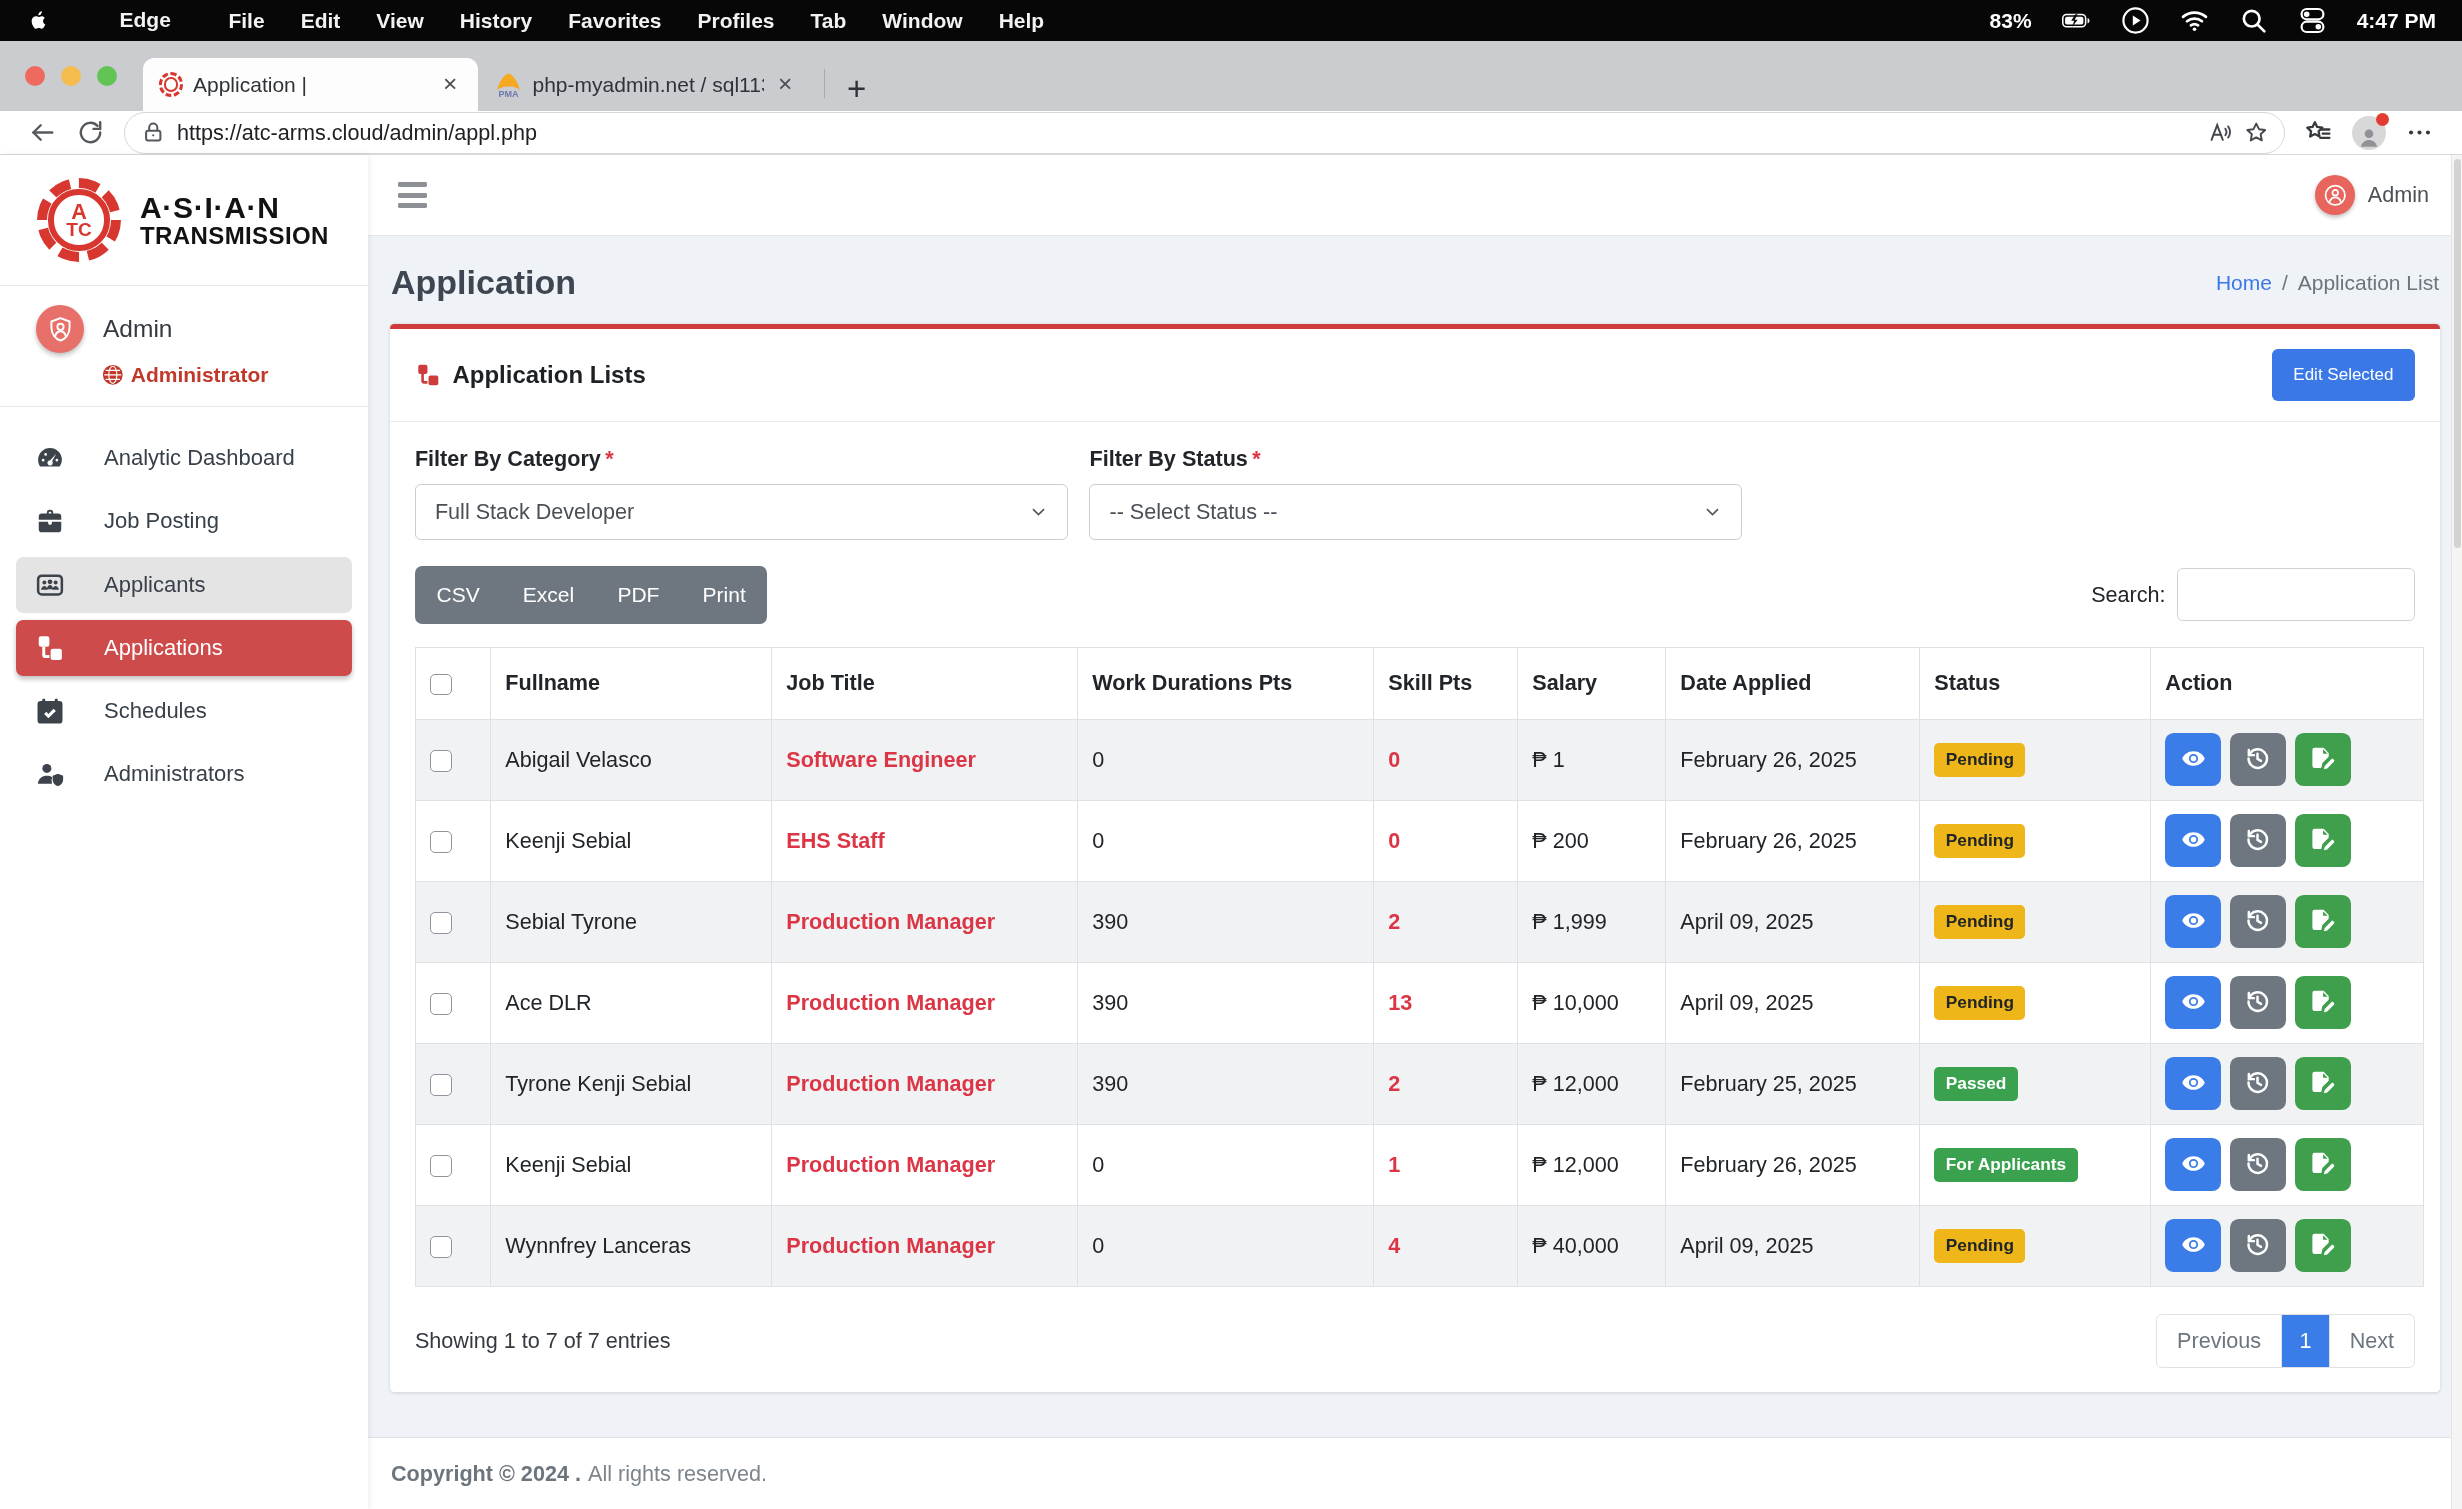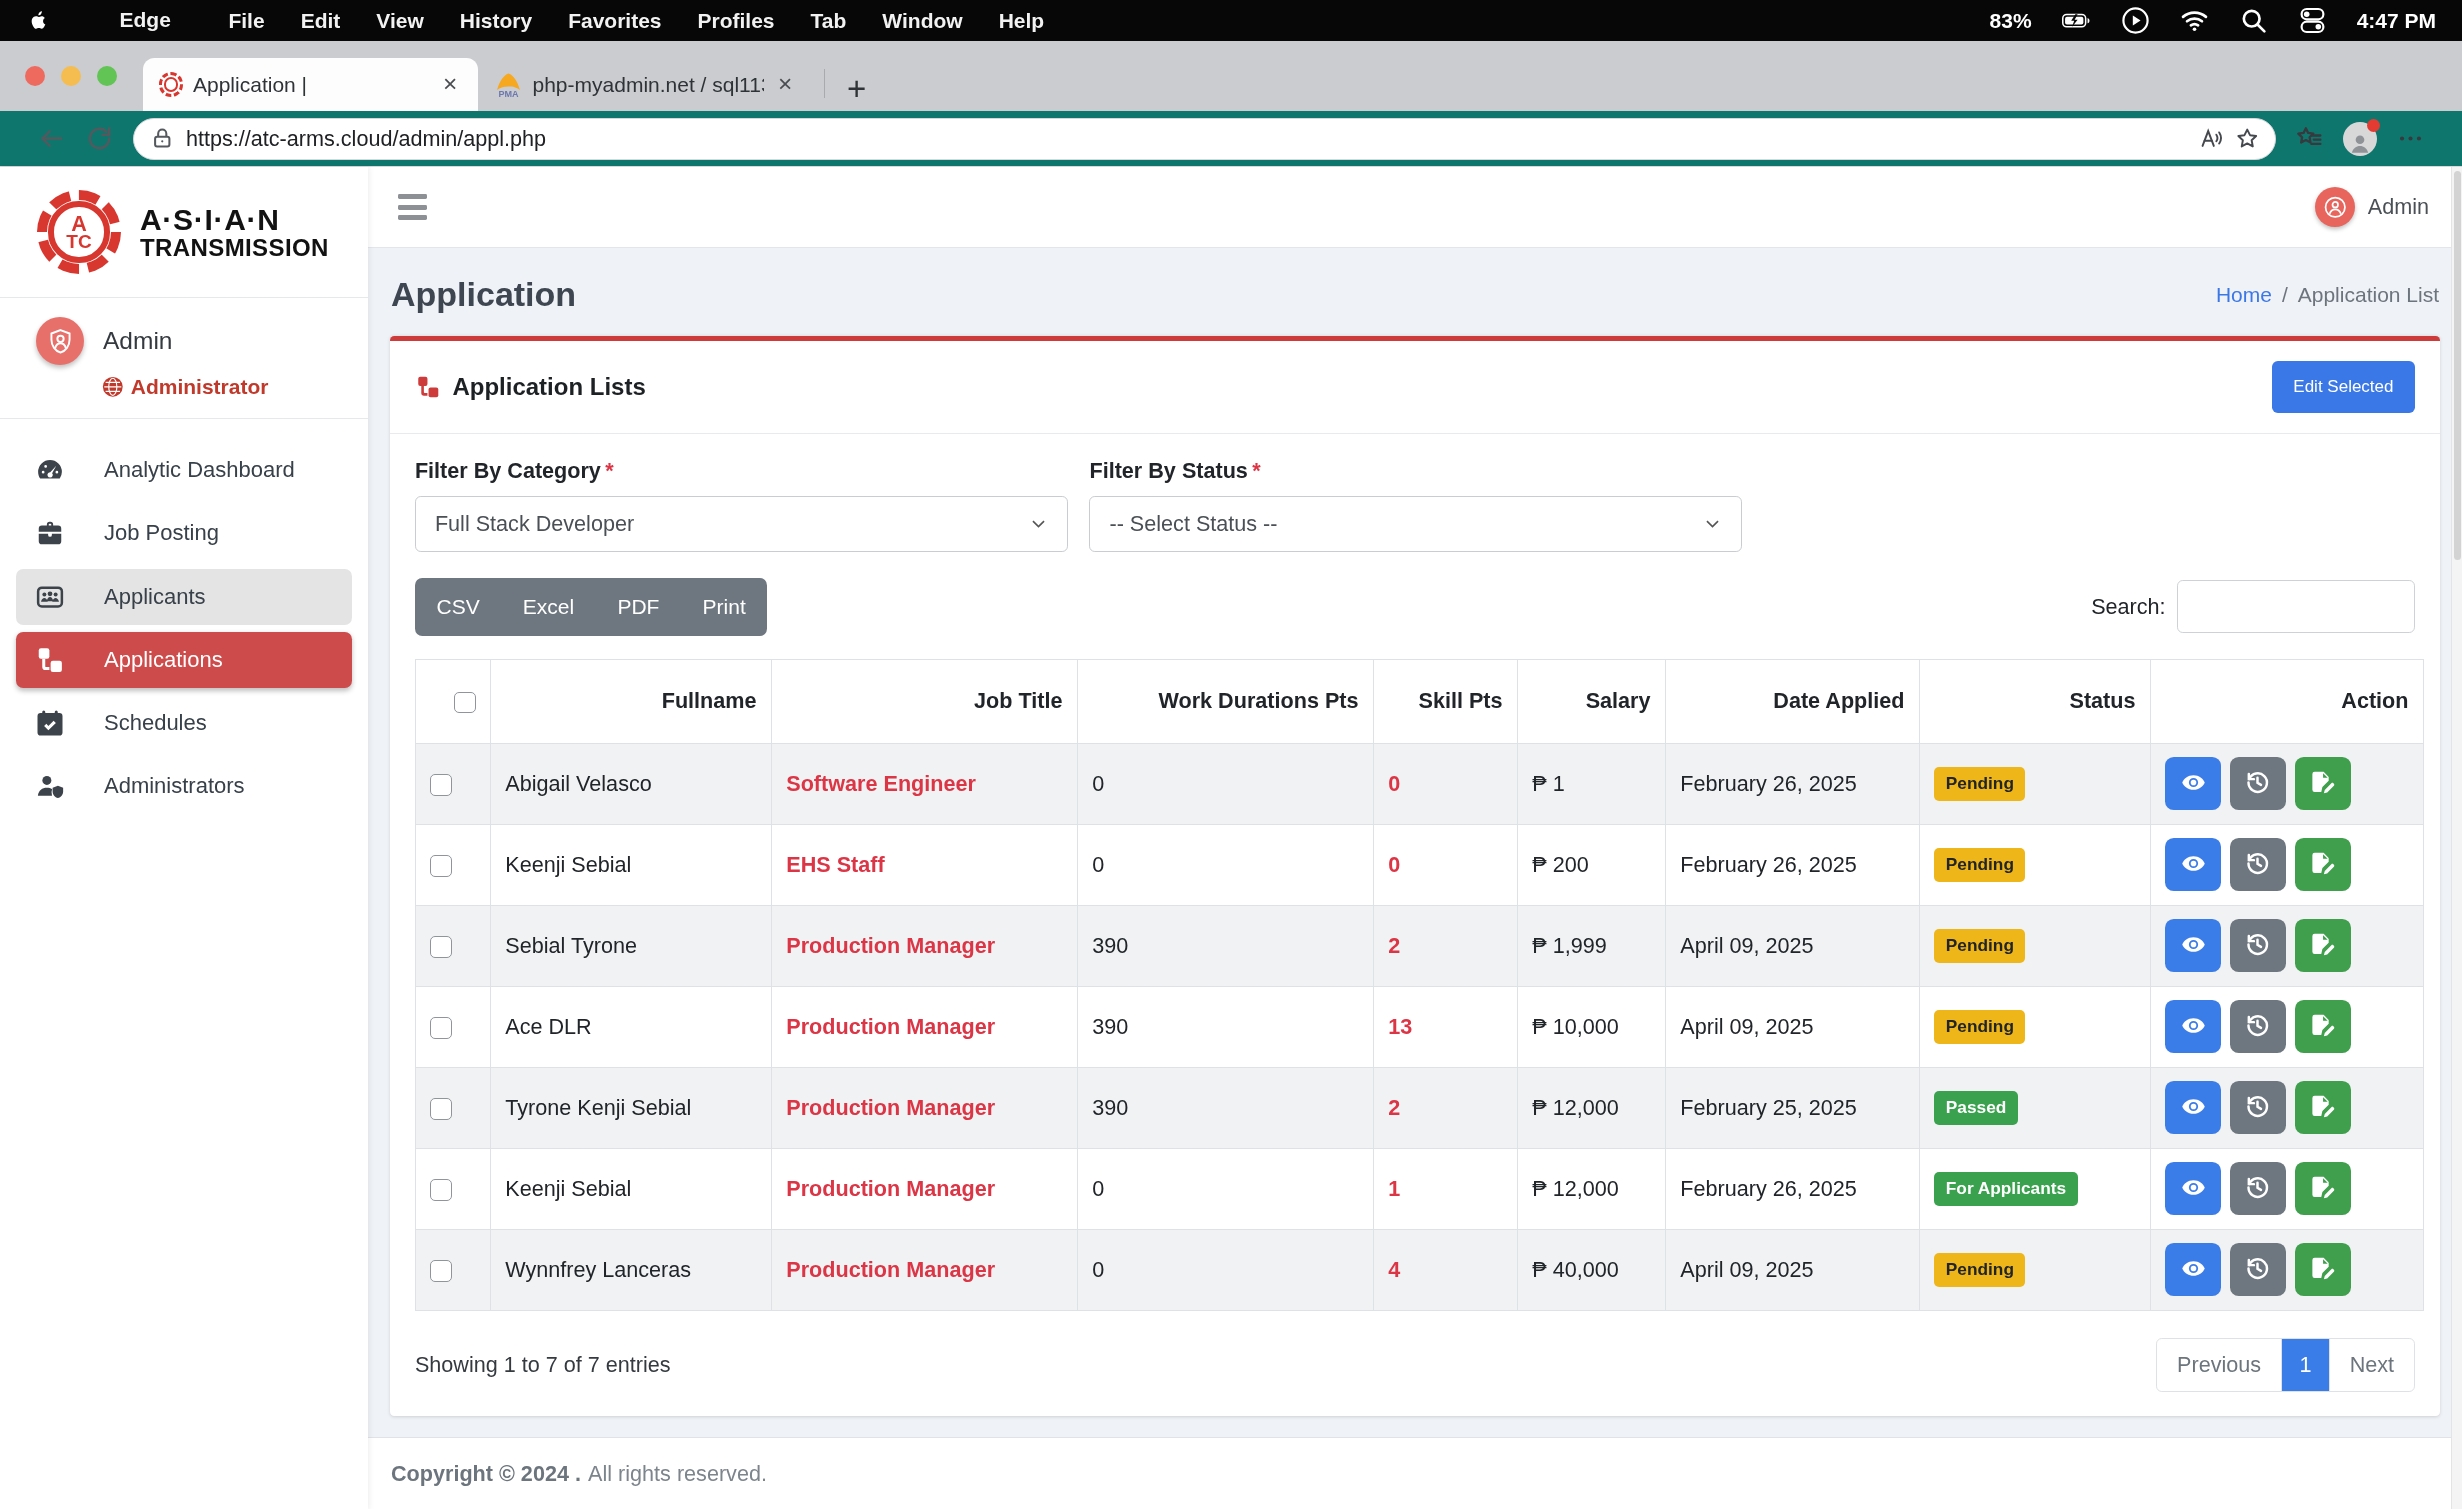--- a/index.html
+++ b/index.html
@@ -25,21 +25,21 @@
   .tab.active { background:#fdfdfd; border-radius:11.5px 11.5px 0 0; width:335px; }
   .tab .tab-title { flex:1; white-space:nowrap; overflow:hidden; margin:0 10px; }
   .tab-close { font-size:24.5px; color:#4a4d51; padding:0 4.3px; line-height:1; }
   .tab-divider { width:1.4px; height:29px; background:#a8aaad; margin:0 11.5px 13px 11.5px; align-self:flex-end; }
   .newtab { font-size:33px; color:#2f3337; padding:0 10px; margin-bottom:5.8px; line-height:1; }
   .favicon-atc { width:24.5px; height:24.5px; border-radius:50%; border:3.6px dashed #d8372f; background:#fff; position:relative; flex:0 0 auto; }
   .favicon-atc::after { content:""; position:absolute; inset:2.2px; border:2.9px solid #d8372f; border-radius:50%; }
   .favicon-pma { width:29px; height:29px; flex:0 0 auto; display:flex; }
 
   
-  .toolbar { height:56px; background:#0f766e; border-bottom:0.7px solid #d7d9dc; display:flex; align-items:center; padding:0 37px; gap:19px; flex:0 0 auto; }
+  .toolbar { height:44px; background:#ffffff; border-bottom:0.7px solid #d7d9dc; display:flex; align-items:center; padding:0 28px; gap:19px; flex:0 0 auto; }
   .tb-icon { width:29px; height:29px; display:flex; flex:0 0 auto; }
   .addressbar { flex:1; height:42px; border:1.4px solid #d5d7da; border-radius:21.6px; background:#fff; display:flex; align-items:center; padding:0 16px; gap:11.5px; }
   .addressbar .url { font-size:21.6px; color:#202124; flex:1; }
   .ab-icon { width:24.5px; height:24.5px; display:flex; flex:0 0 auto; }
   .browser-avatar { width:34px; height:34px; border-radius:50%; background:#d8d8d8; position:relative; display:flex; align-items:flex-end; justify-content:center; overflow:visible; flex:0 0 auto; }
   .browser-avatar .dot { position:absolute; top:-2.9px; right:-2.9px; width:13px; height:13px; border-radius:50%; background:#e33b32; }
   .browser-avatar svg { width:26px; height:26px; }
 
   
   .app { flex:1; display:flex; min-height:0; position:relative; background:#eff2f6; }
@@ -105,21 +105,21 @@
 
   .tools-row { display:flex; align-items:center; margin-top:26px; }
   .btn-group { display:flex; border-radius:7.2px; overflow:hidden; }
   .btn-exp { background:#6e7780; color:#fff; border:none; height:58px; padding:0 21.6px; font-size:21px; font-family:inherit; }
   .search-wrap { margin-left:auto; display:flex; align-items:center; gap:11.5px; }
   .search-label { font-size:21.6px; color:#212529; }
   .search-input { width:238px; height:53px; border:1.4px solid #ced2d6; border-radius:5.8px; background:#fff; font-size:21.6px; padding:0 13px; font-family:inherit; }
 
   table.data { width:100%; border-collapse:collapse; margin-top:23px; table-layout:fixed; font-size:21.6px; color:#212529; }
   table.data th, table.data td { border:0.7px solid #dee2e6; padding:0 14.4px; text-align:left; vertical-align:middle; }
-  table.data th { height:84px; font-weight:700;text-align:right; }
+  table.data th { height:72px; font-weight:700; }
   table.data td { height:81px; }
   tbody tr:nth-child(odd) { background:#f1f2f3; }
   .col-sel{width:75px;} .col-name{width:281px;} .col-job{width:306px;} .col-work{width:296px;}
   .col-skill{width:144px;} .col-salary{width:148px;} .col-date{width:254px;} .col-status{width:231px;} .col-action{width:273px;}
   .cb { display:inline-block; width:21.6px; height:21.6px; border:1.4px solid #8f959b; border-radius:5px; background:#fff; vertical-align:middle; }
   .job-link { color:#dc3545; font-weight:700; }
   .skill-val { color:#dc3545; font-weight:700; }
   .badge { display:inline-block; font-size:17.3px; font-weight:700; padding:6.5px 11.5px; border-radius:5px; }
   .badge.warning { background:#efb619; color:#212529; }
   .badge.success { background:#3aa24e; color:#fff; }

